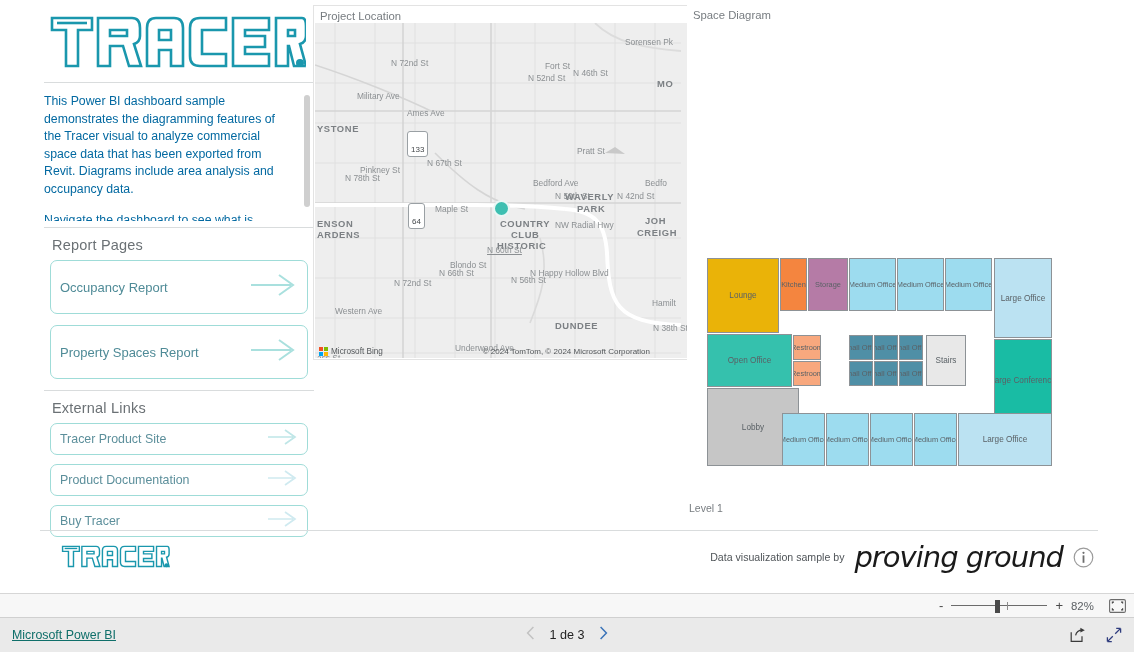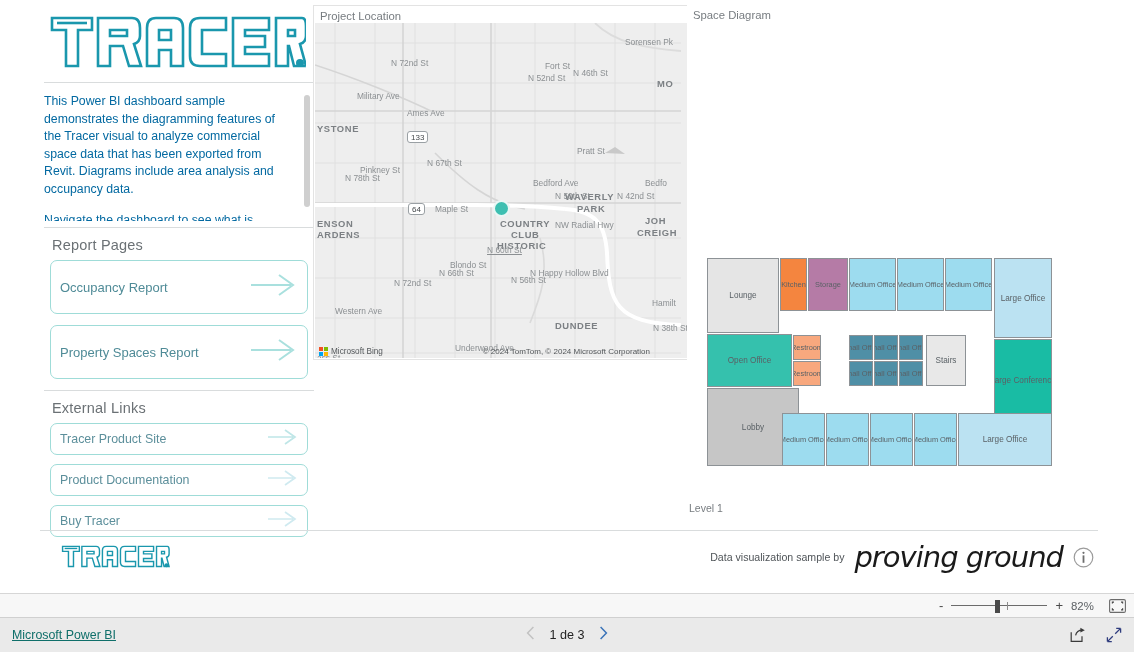--- a/index.html
+++ b/index.html
@@ -73,21 +73,21 @@
     position: absolute; left: 1px; top: 17px; right: 1px; bottom: 1px;
     background: #eeeeee; overflow: hidden;
   }
   .map-label {
     position: absolute; color: #8b8f92; font-size: 8.4px;
     white-space: nowrap; font-family: "Liberation Sans", sans-serif;
   }
   .map-label.big { font-size: 9.4px; letter-spacing: .6px; color: #7c8084; font-weight: 600; }
   .map-shield {
     position:absolute; border:1px solid #9aa0a4; background:#fff;
-    border-radius:3px; font-size:8px; color:#44484b; padding:0 3px;
+    border-radius:3px; font-size:8px; color:#44484b; padding:12px 3px;
     line-height:11px; height:12px;
   }
   #map-pin {
     position: absolute; width: 17px; height: 17px; border-radius: 50%;
     background: #3dbfb1; border: 2px solid #e9f7f5;
   }
   #map-attrib {
     position: absolute; right: 3px; bottom: 2px;
     font-size: 8px; color: #54585b; white-space: nowrap;
   }
@@ -365,21 +365,21 @@
         <a>Terms</a>
       </div>
     </div>
   </div>
 
 
 
   <div id="space-visual">
     <div class="visual-title">Space Diagram</div>
     <div id="floorplan">
-        <div class="room" style="left: 0px; top: 0px; width: 72px; height: 75px; background: #e5e5e5;">
+        <div class="room" style="left: 0px; top: 0px; width: 72px; height: 75px; background: #eab308;">
           <span>Lounge</span>
         </div>
         <div class="room sm" style="left: 73px; top: 0px; width: 27px; height: 53px; background: rgb(244, 133, 63);">
           <span>Kitchen</span>
         </div>
         <div class="room sm" style="left: 101px; top: 0px; width: 40px; height: 53px; background: rgb(181, 123, 166);">
           <span>Storage</span>
         </div>
         <div class="room sm" style="left: 142px; top: 0px; width: 47px; height: 53px; background: rgb(157, 220, 239);">
           <span>Medium Office</span>

